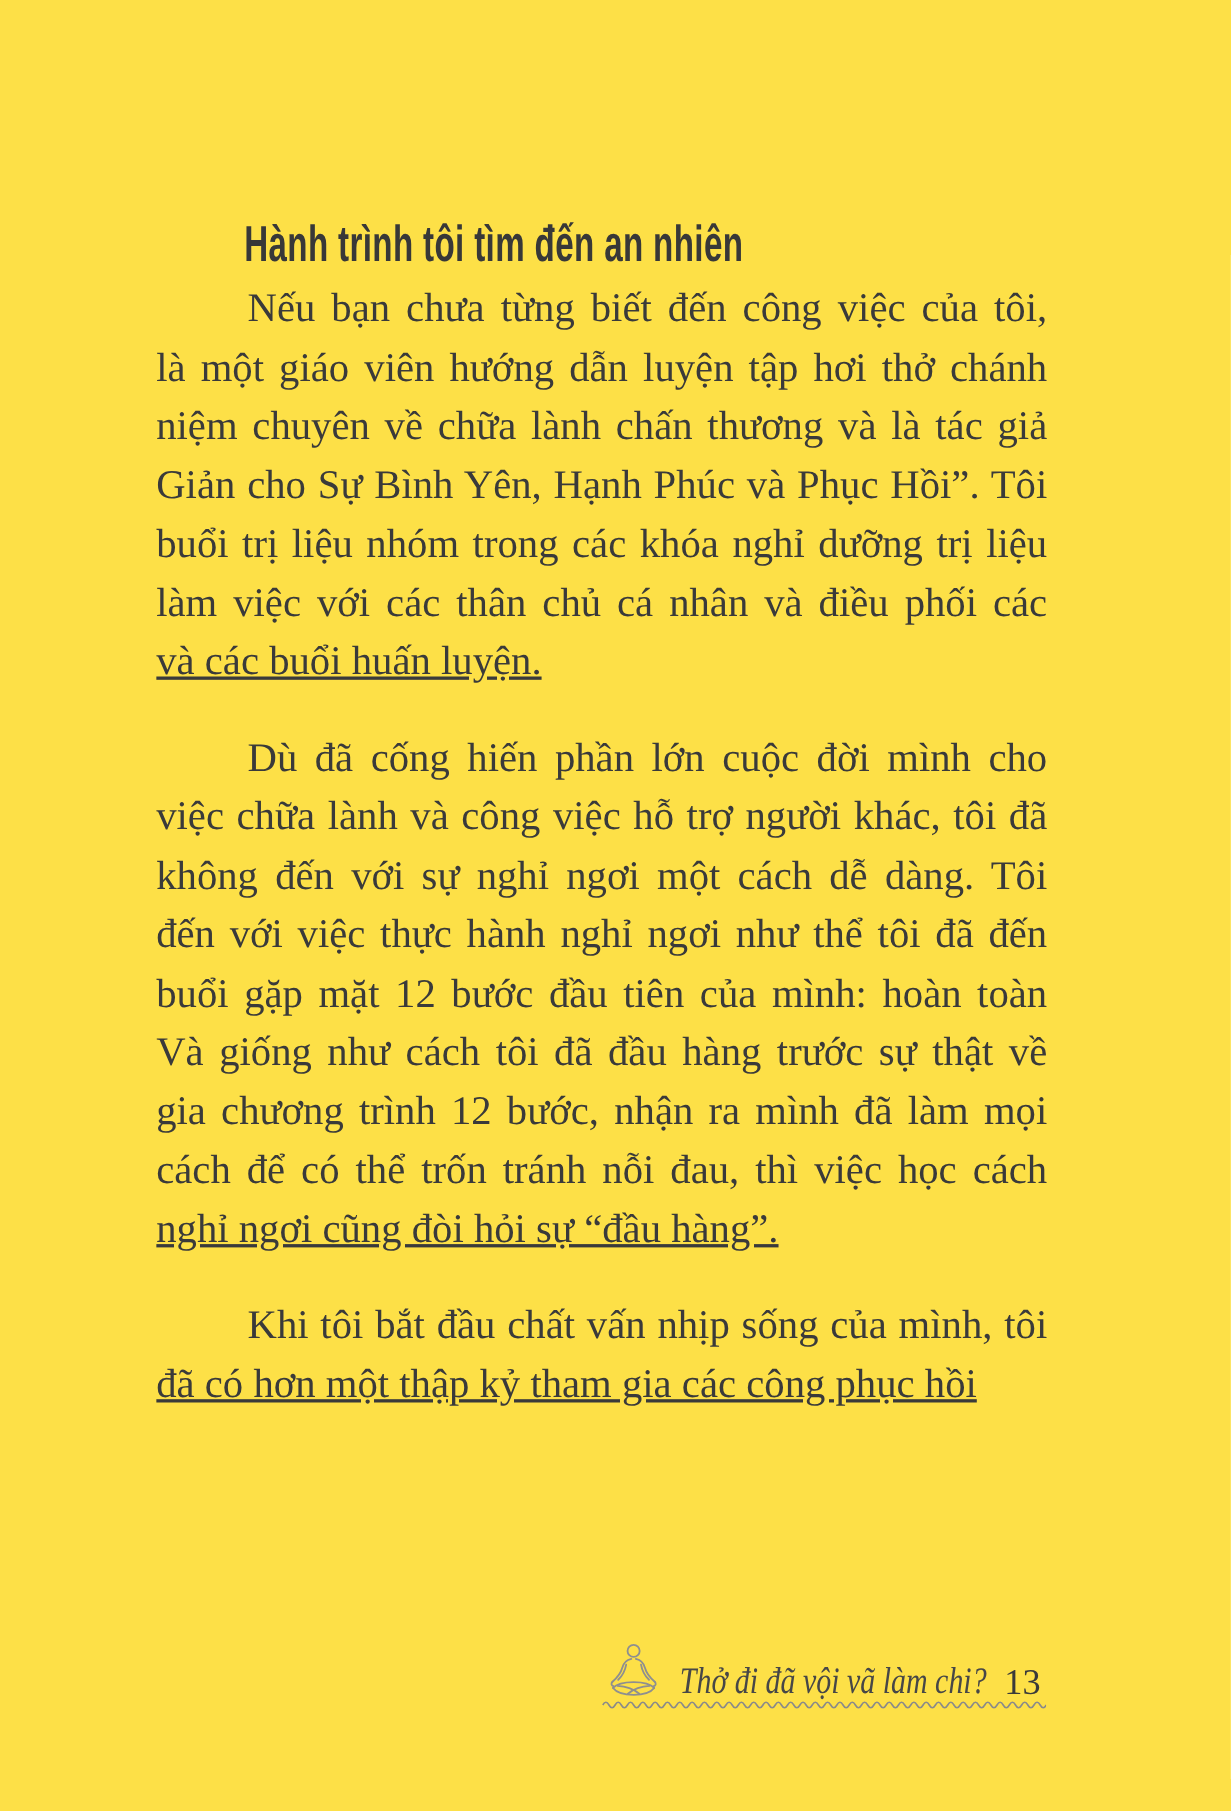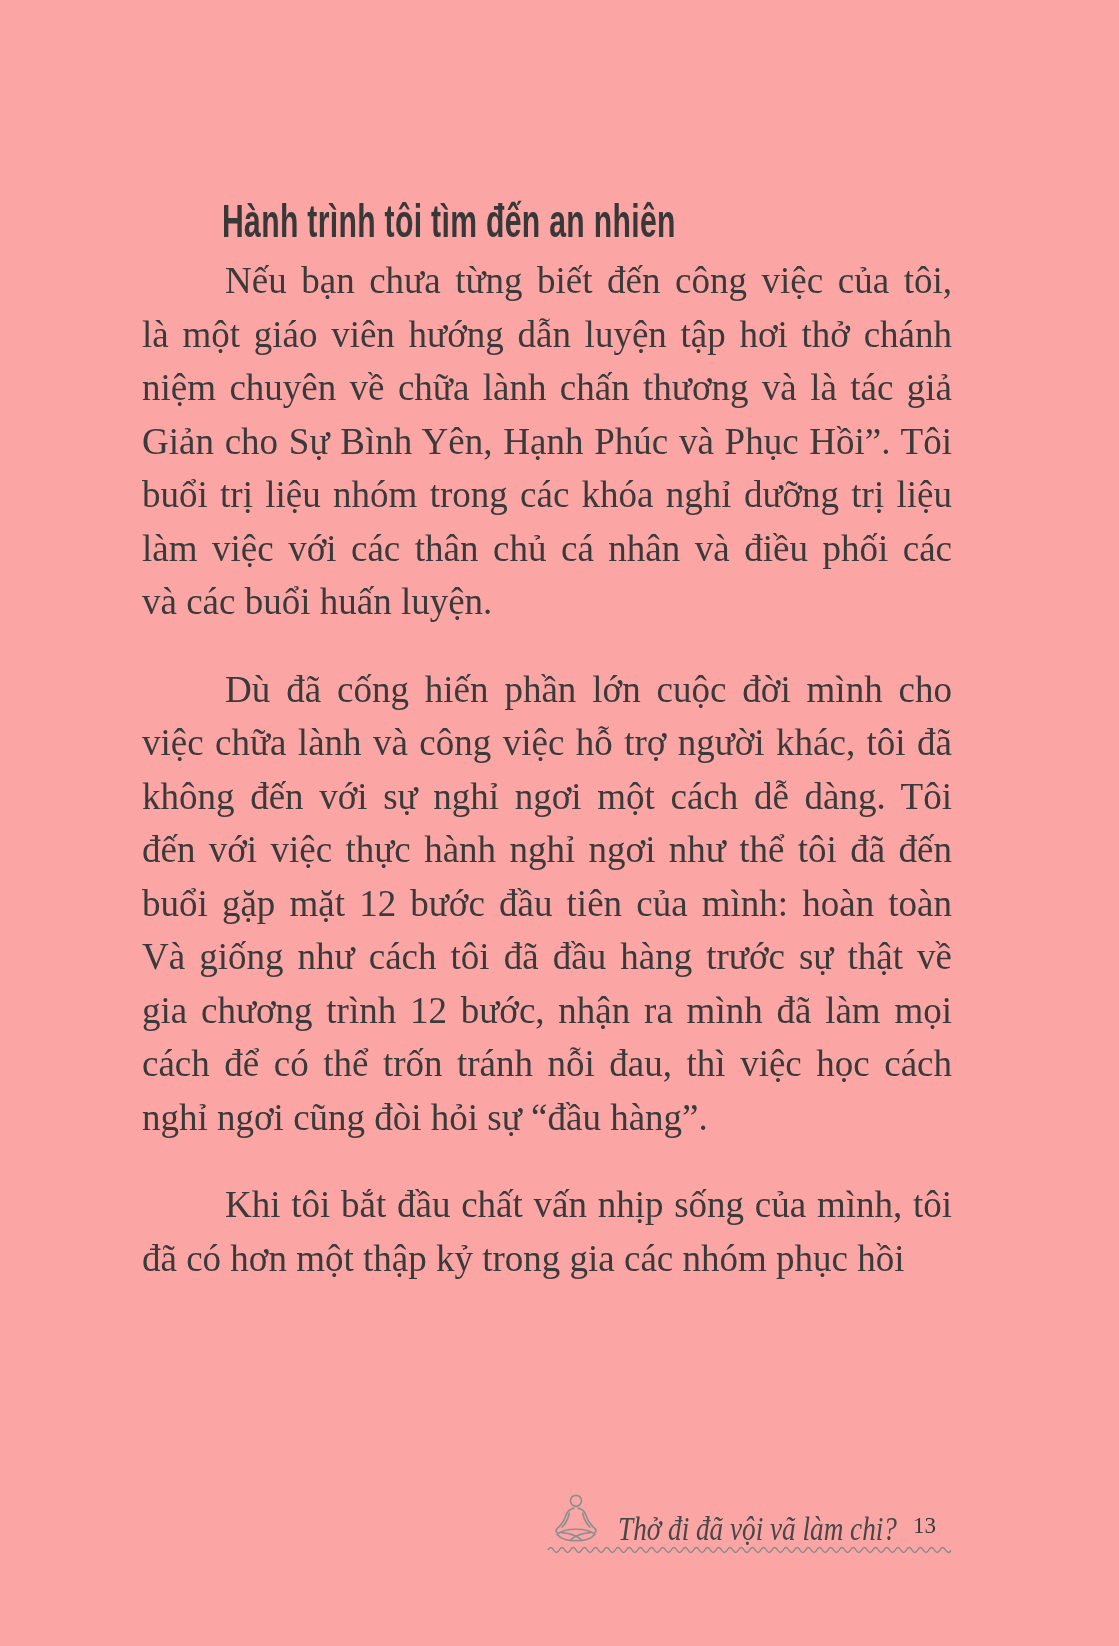--- a/index.html
+++ b/index.html
@@ -6,21 +6,21 @@
   body {
     width: 1119px; height: 1646px;
     background: #fbfbfa;
     font-family: "Liberation Serif", serif;
     position: relative;
     overflow: hidden;
   }
   .page {
     position: absolute; left: 0; top: 0;
     width: 1119px; height: 1646px;
-    background: #fca5a5;
+    background: #fde047;
   }
   .chapter-heading {
     position: absolute; left: 222px; top: 167px;
     font-family: "Liberation Sans", sans-serif;
     font-weight: 700;
     font-size: 46px; line-height: 1;
     color: #383838;
     white-space: nowrap;
     letter-spacing: 0.5px;
     transform: scaleX(0.655);
@@ -35,37 +35,37 @@
   .para { margin: 0; }
   .para + .para { margin-top: 34px; }
   .line {
     height: 53.5px; line-height: 53.5px;
     text-align: justify;
     text-align-last: justify;
     overflow: hidden;
     white-space: normal;
   }
   .line.first { text-indent: 83px; }
-  .line.last { text-align: left; text-align-last: left; }
+  .line.last { text-align: left; text-align-last: left; text-decoration: underline; }
   .footer-icon {
     position: absolute; left: 548px; top: 1492px;
     width: 56px; height: 56px;
   }
   .footer-icon svg { display: block; }
   .footer-tagline {
     position: absolute; left: 618px; top: 1512px;
     font-size: 34px; font-style: italic;
     line-height: 1; color: #474747;
     white-space: nowrap;
     transform: scaleX(0.80);
     transform-origin: 0 0;
   }
   .footer-pagenum {
     position: absolute; left: 913px; top: 1514px;
-    font-size: 23px; line-height: 1;
+    font-size: 33px; line-height: 1;
     color: #3a3a3a;
   }
   .footer-wave {
     position: absolute; left: 547px; top: 1543px;
     width: 404px; height: 12px;
   }
 </style>
 </head>
 <body>
 
@@ -92,21 +92,21 @@
       <div class="line">đến với việc thực hành nghỉ ngơi như thể tôi đã đến</div>
       <div class="line">buổi gặp mặt 12 bước đầu tiên của mình: hoàn toàn</div>
       <div class="line">Và giống như cách tôi đã đầu hàng trước sự thật về</div>
       <div class="line">gia chương trình 12 bước, nhận ra mình đã làm mọi</div>
       <div class="line">cách để có thể trốn tránh nỗi đau, thì việc học cách</div>
       <div class="line last">nghỉ ngơi cũng đòi hỏi sự “đầu hàng”.</div>
     </div>
 
     <div class="para">
       <div class="line first">Khi tôi bắt đầu chất vấn nhịp sống của mình, tôi</div>
-      <div class="line last">đã có hơn một thập kỷ trong gia các nhóm phục hồi</div>
+      <div class="line last">đã có hơn một thập kỷ tham gia các công phục hồi</div>
     </div>
 
   </div>
 
   <div class="footer">
 
     <span class="footer-icon">
       <svg width="56" height="56" viewBox="0 0 54 54" fill="none" stroke="#8f8f8f" stroke-width="1.6" stroke-linecap="round" stroke-linejoin="round">
         <circle cx="27" cy="8.5" r="5.3"></circle>
         <path d="M25 15.5 C20.5 16.5 18 19.5 17 23.5 C15.5 29 12 32.5 8.5 35.5"></path>

